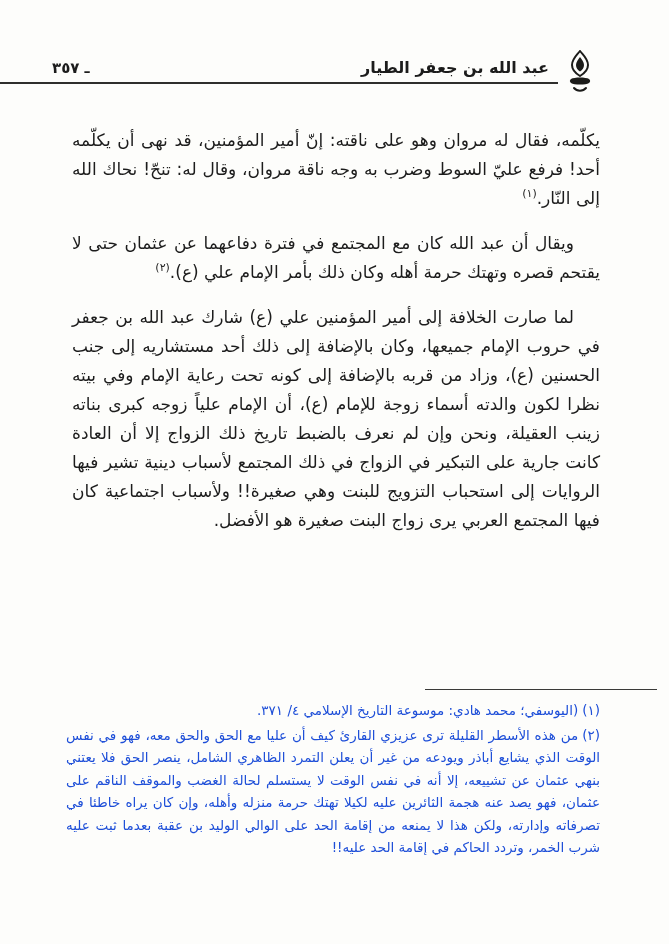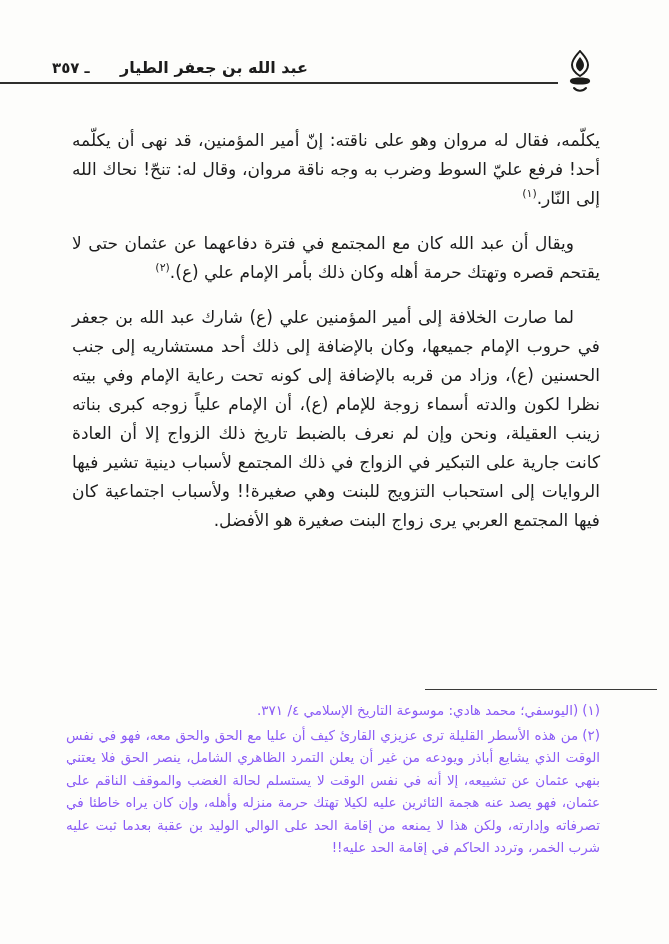--- a/index.html
+++ b/index.html
@@ -18,21 +18,21 @@
 
   
   .page-no {
     position: absolute; left: 52px; top: 59px;
     display: flex; align-items: flex-end; gap: 5px;
     font-size: 15px; font-weight: bold;
     direction: ltr;
   }
   .running-head {
     position: absolute; left: 120px; right: 120px; top: 58px;
-    text-align: left;
+    text-align: right;
     font-size: 16px; font-weight: bold;
     direction: rtl;
   }
   .ornament {
     position: absolute; right: 74px; top: 50px;
     width: 30px; height: 46px;
   }
   .header-rule {
     position: absolute; left: 0; top: 82px;
     width: 558px; height: 2px; background: #2e2e2c;
@@ -58,21 +58,21 @@
   .fn-sep {
     position: absolute; top: 689px; right: 12px;
     width: 232px; height: 1px; background: #3a3a38;
   }
   .footnotes {
     position: absolute; top: 699px; right: 69px; left: 66px;
     direction: rtl;
     text-align: justify;
     font-size: 13.5px;
     line-height: 22.5px;
-    color: #8b5cf6;
+    color: #1d4ed8;
   }
   .footnotes p { margin: 0 0 2px 0; }
   .fn-marker { margin-left: 4px; white-space: nowrap; }
 </style>
 </head>
 <body>
 
 <div class="page">
 
   <div class="page-no">

